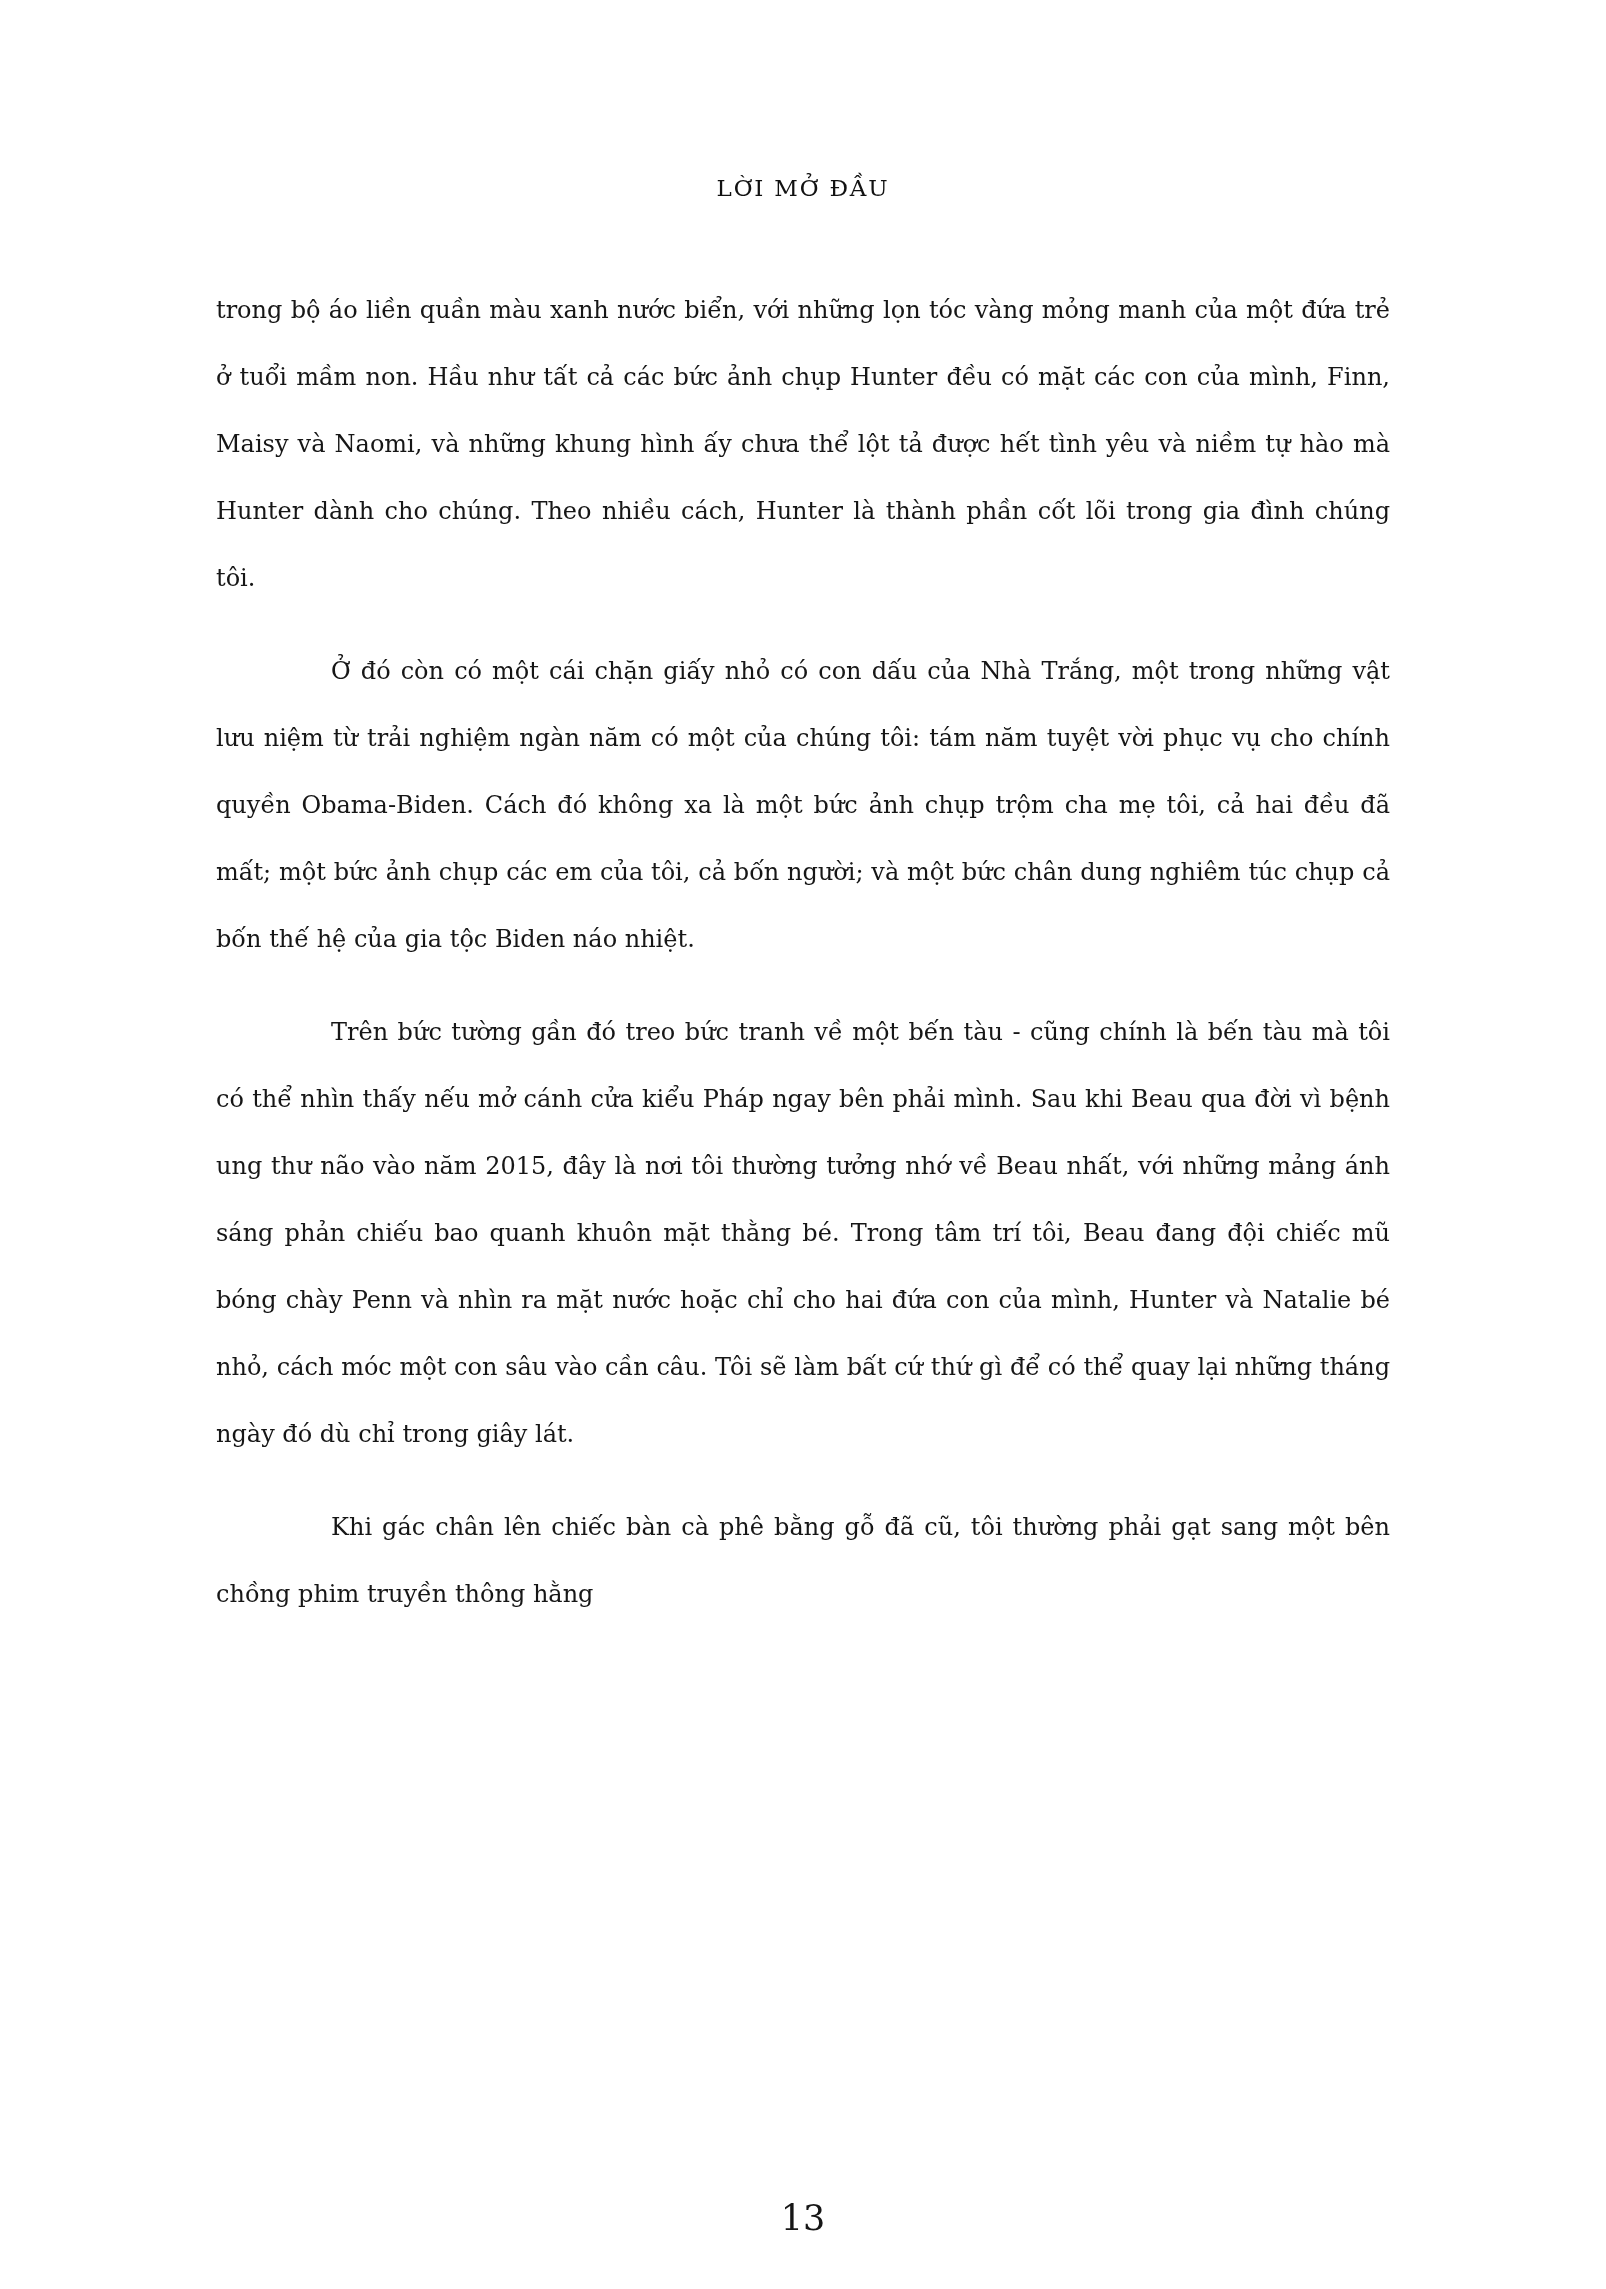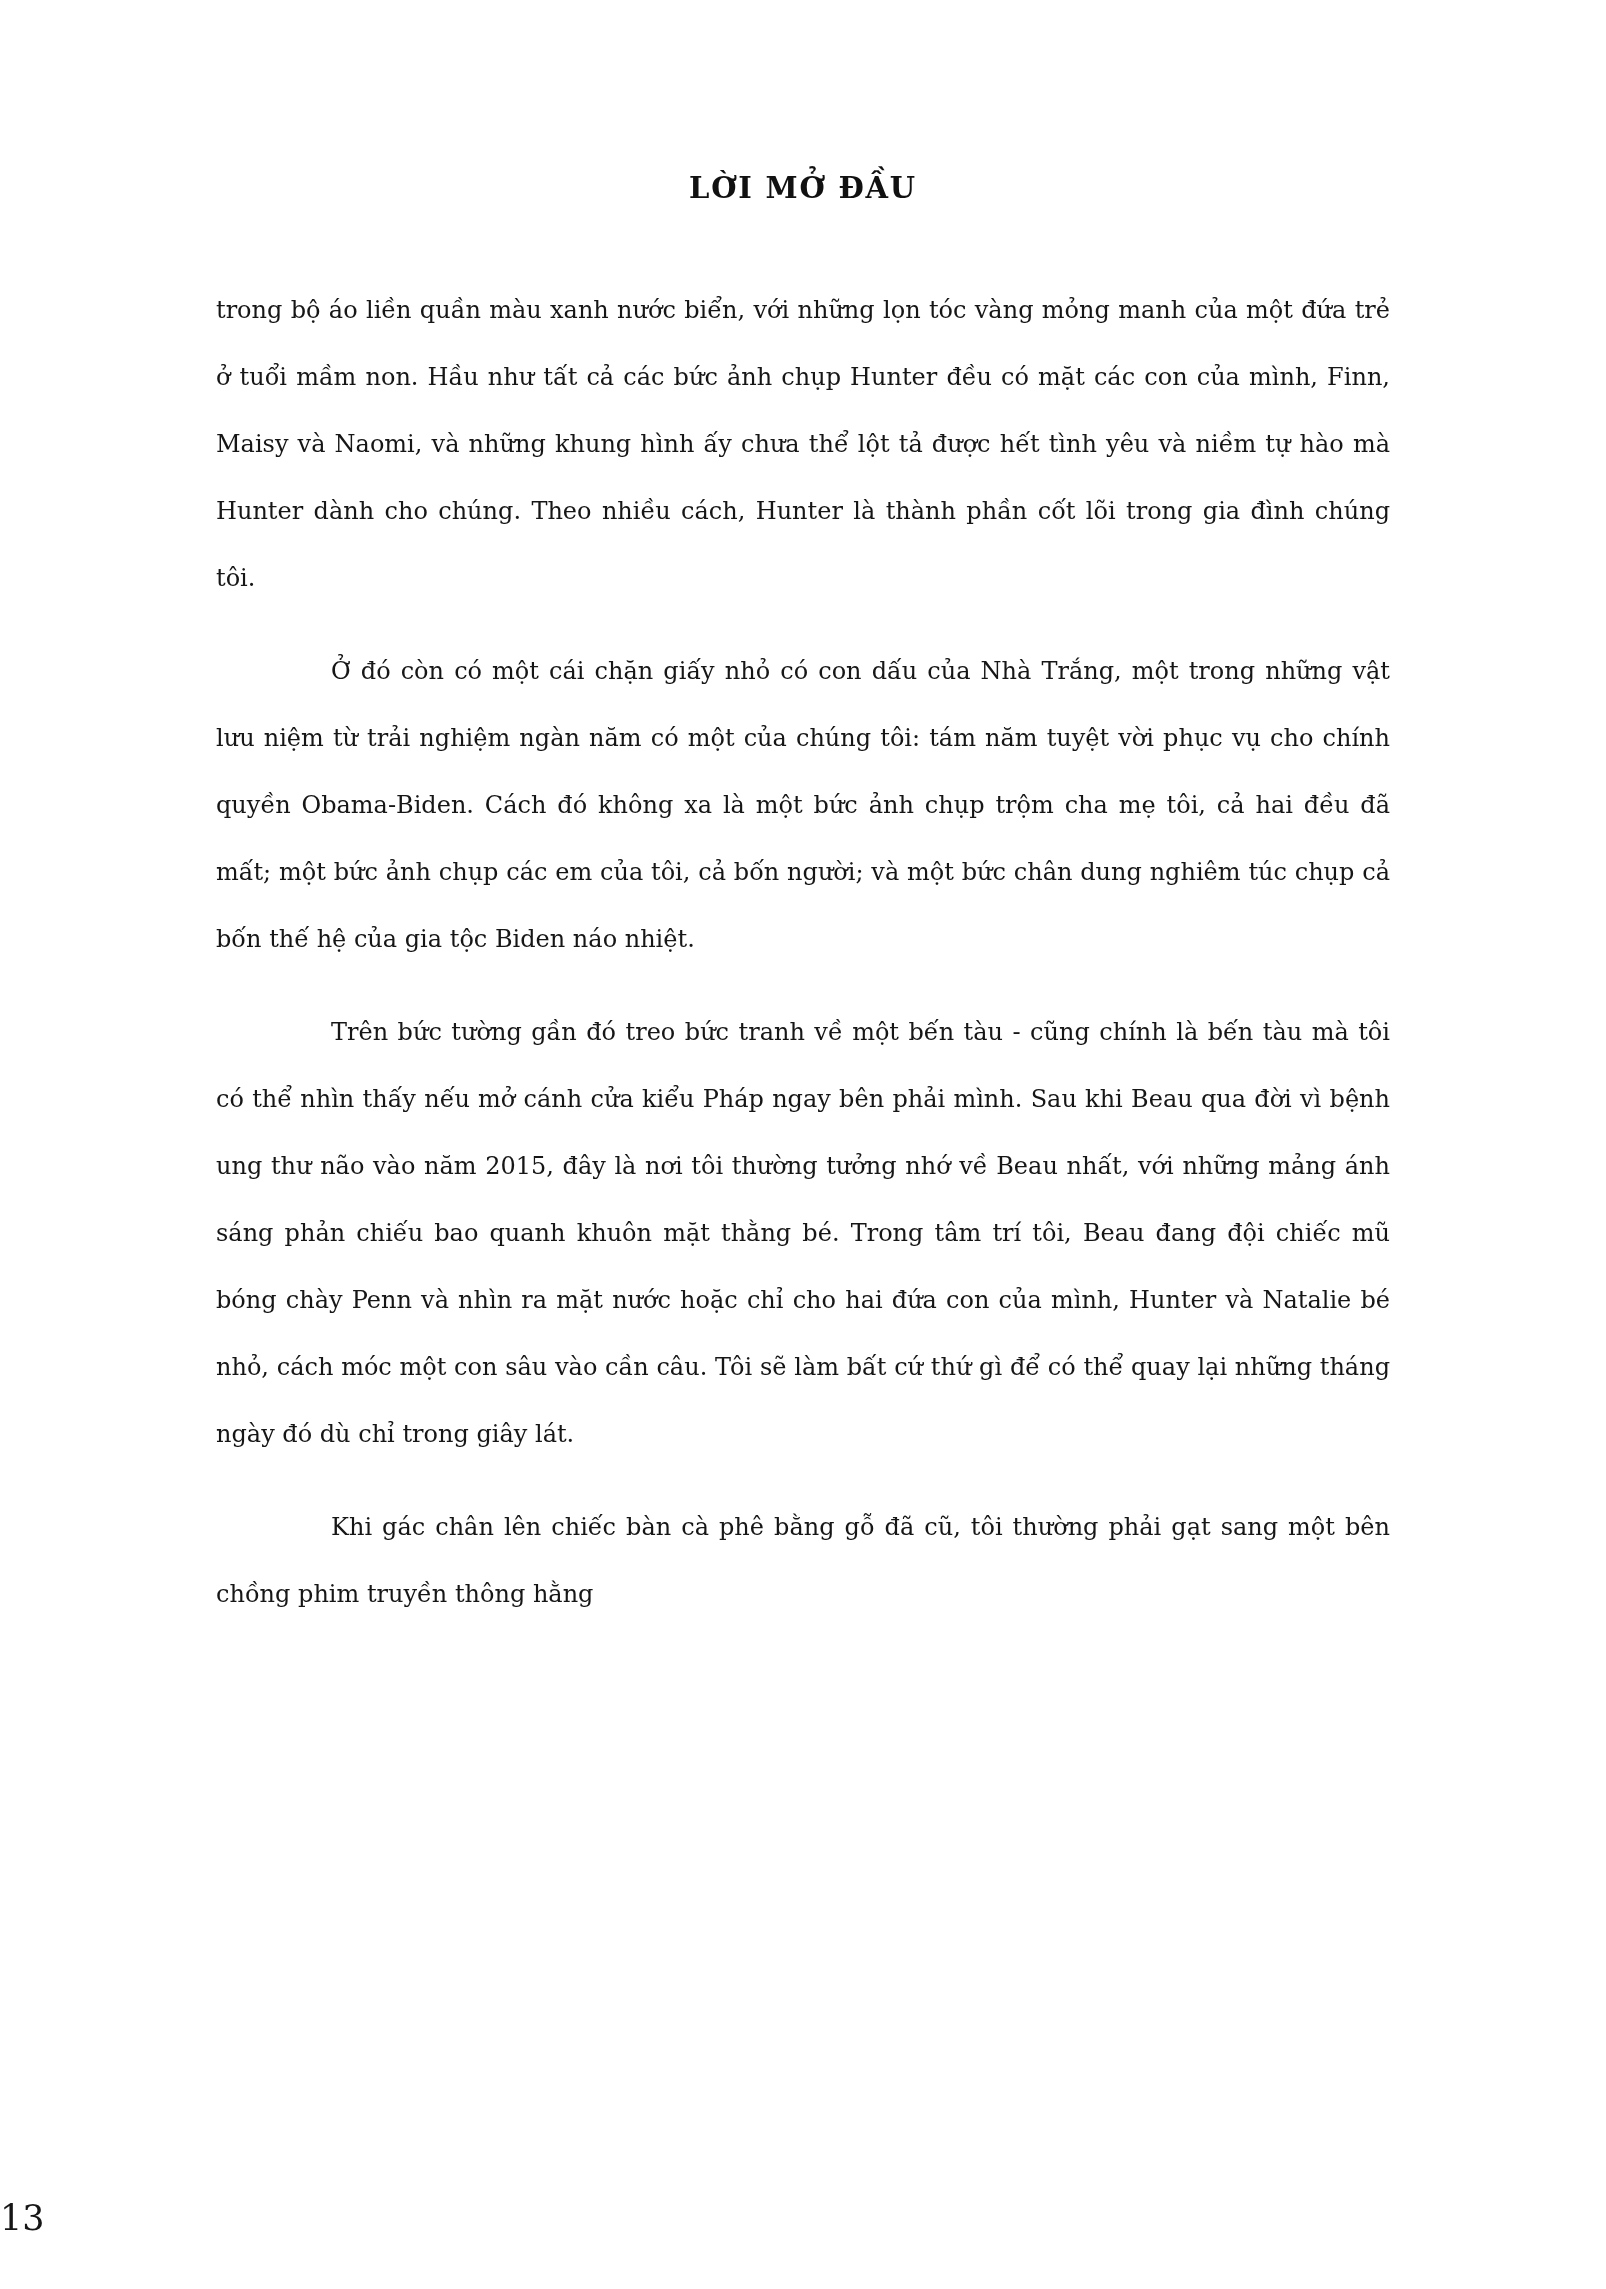--- a/index.html
+++ b/index.html
@@ -17,22 +17,22 @@
     overflow: hidden;
   }
   .page {
     width: 100%;
     height: 100%;
     padding-top: 170px;
     position: relative;
   }
   .page-header {
     text-align: center;
-    font-size: 29px;
-    font-weight: 700;
+    font-size: 23px;
+    font-weight: 400;
     letter-spacing: 1.8px;
     line-height: 37px;
     color: #111111;
   }
   .content {
     width: 1174px;
     margin: 70px auto 0 auto;
     font-size: 24px;
     line-height: 67px;
     text-align: justify;
@@ -42,21 +42,21 @@
     margin: 0 0 26px 0;
   }
   .para.indent {
     text-indent: 115px;
   }
   .page-number {
     position: absolute;
     left: 0;
     right: 0;
     bottom: 51px;
-    text-align: left;
+    text-align: center;
     font-size: 35px;
     color: #161616;
   }
 </style>
 </head>
 <body>
 
 <div class="page">
 
   <div class="page-header">LỜI MỞ ĐẦU</div>

